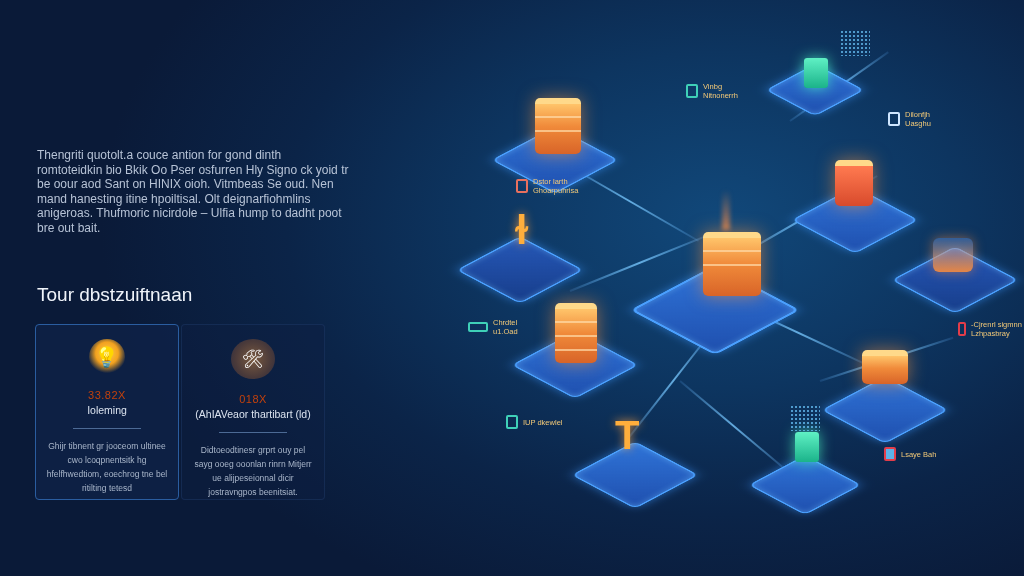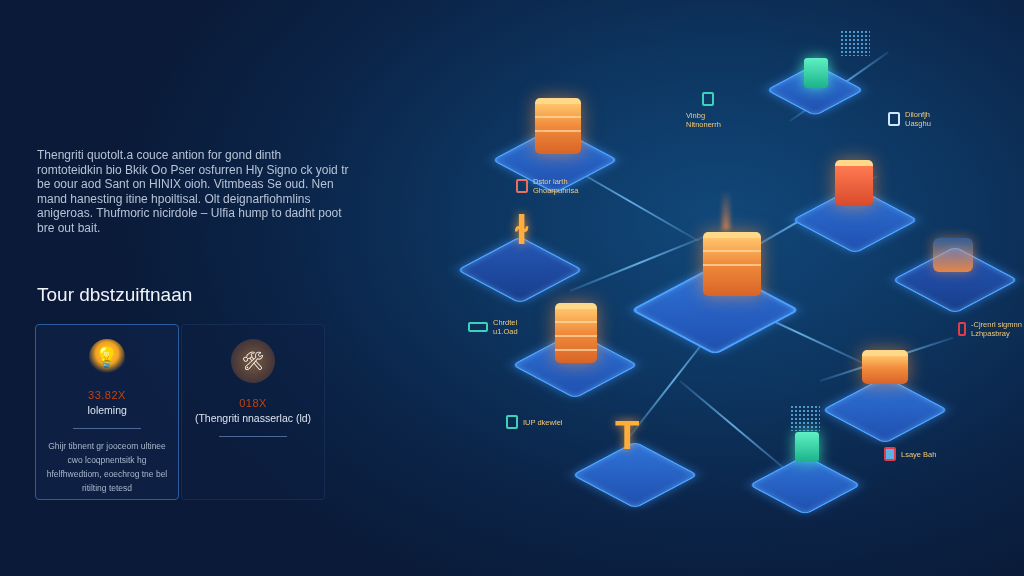--- a/index.html
+++ b/index.html
@@ -89,22 +89,23 @@
     <div class="card active">
       <div class="card-icon icon-bulb">💡</div>
       <div class="card-value">33.82X</div>
       <div class="card-label">Ioleming</div>
       <div class="card-rule"></div>
       <div class="card-desc">Ghijr tibnent gr jooceom ultinee cwo lcoqpnentsitk hg hfelfhwedtiom, eoechrog tne bel ritilting tetesd</div>
     </div>
     <div class="card plain">
       <div class="card-icon icon-tool">🛠</div>
       <div class="card-value">018X</div>
-      <div class="card-label">(Thengriti nnasserlac (ld)</div>
+      <div class="card-label">(AhIAVeaor thartibart (ld)</div>
       <div class="card-rule"></div>
+      <div class="card-desc">Didtoeodtinesr grprt ouy pel sayg ooeg ooonlan rinrn Mitjerr ue alijpeseionnal dicir jostravngpos beenitsiat.</div>
     </div>
   </div>
 </div>
 
 <div class="diagram">
 
   <div class="link" style="left:130px; top:270px; width:150px; transform:rotate(-22deg);"></div>
   <div class="link" style="left:290px; top:240px; width:170px; transform:rotate(-30deg);"></div>
   <div class="link" style="left:290px; top:280px; width:150px; transform:rotate(25deg);"></div>
   <div class="link" style="left:280px; top:300px; width:150px; transform:rotate(128deg);"></div>
@@ -141,21 +142,21 @@
   <div class="obj cube" style="left:115px; top:283px; width:42px; height:60px;">
       <span class="stripe"></span>
       <span class="stripe"></span>
       <span class="stripe"></span>
     </div>
   <div class="obj cube" style="left:422px; top:330px; width:46px; height:34px;"></div>
   <div class="obj glyph-t" style="left:175px; top:395px;">T</div>
   <div class="obj green-cube" style="left:355px; top:412px;"></div>
   <div class="obj dots" style="left:350px; top:385px;"></div>
 
-  <div class="tag" style="left:246px; top:72px;flex-direction:column;">
+  <div class="tag" style="left:246px; top:62px;">
     <span class="tag-icon" style="border-color:#3fd0b8;"></span>
     <span class="tag-text" style="width:44px;">Vinbg Nitnonerrh</span>
   </div>
   <div class="tag" style="left:448px; top:90px;">
     <span class="tag-icon" style="border-color:#cfe6ff;"></span>
     <span class="tag-text" style="width:34px;">Dilonfjh Uasghu</span>
   </div>
   <div class="tag" style="left:76px; top:157px;">
     <span class="tag-icon" style="border-color:#e8705e;"></span>
     <span class="tag-text" style="width:50px;">Dstor larth Ghoarpuhrisa</span>

